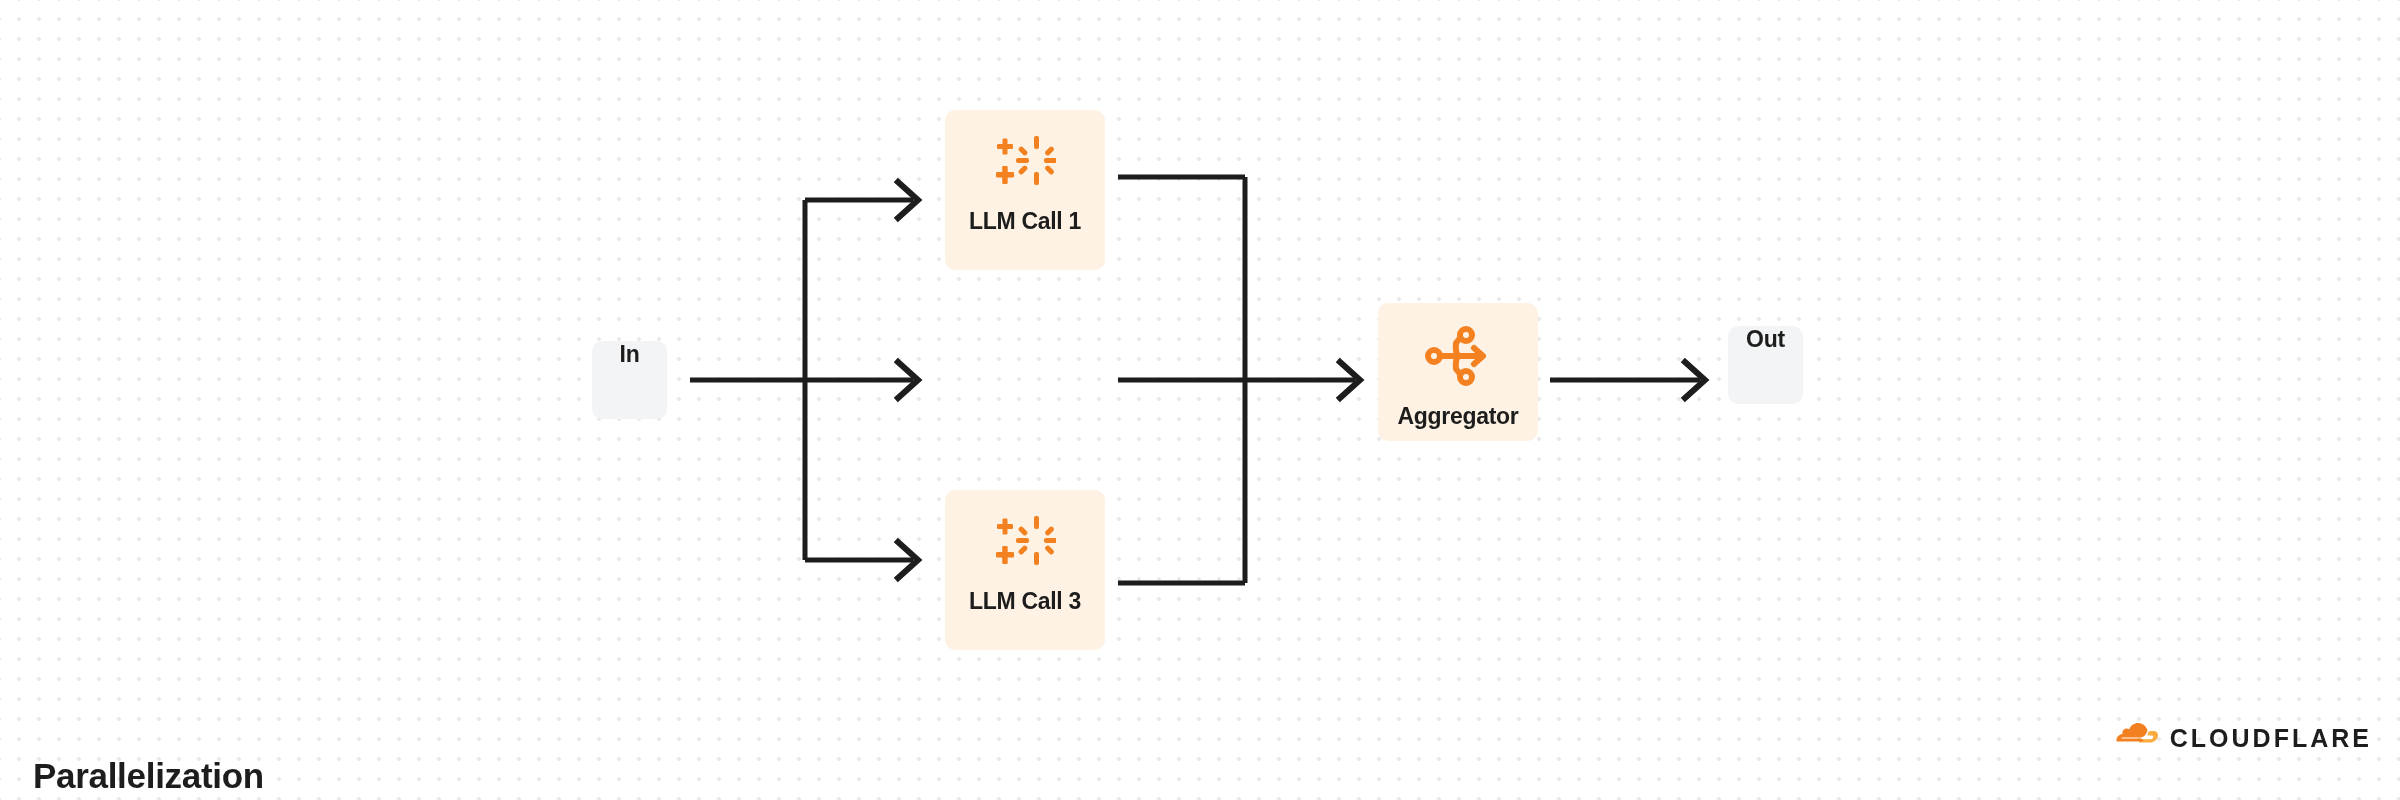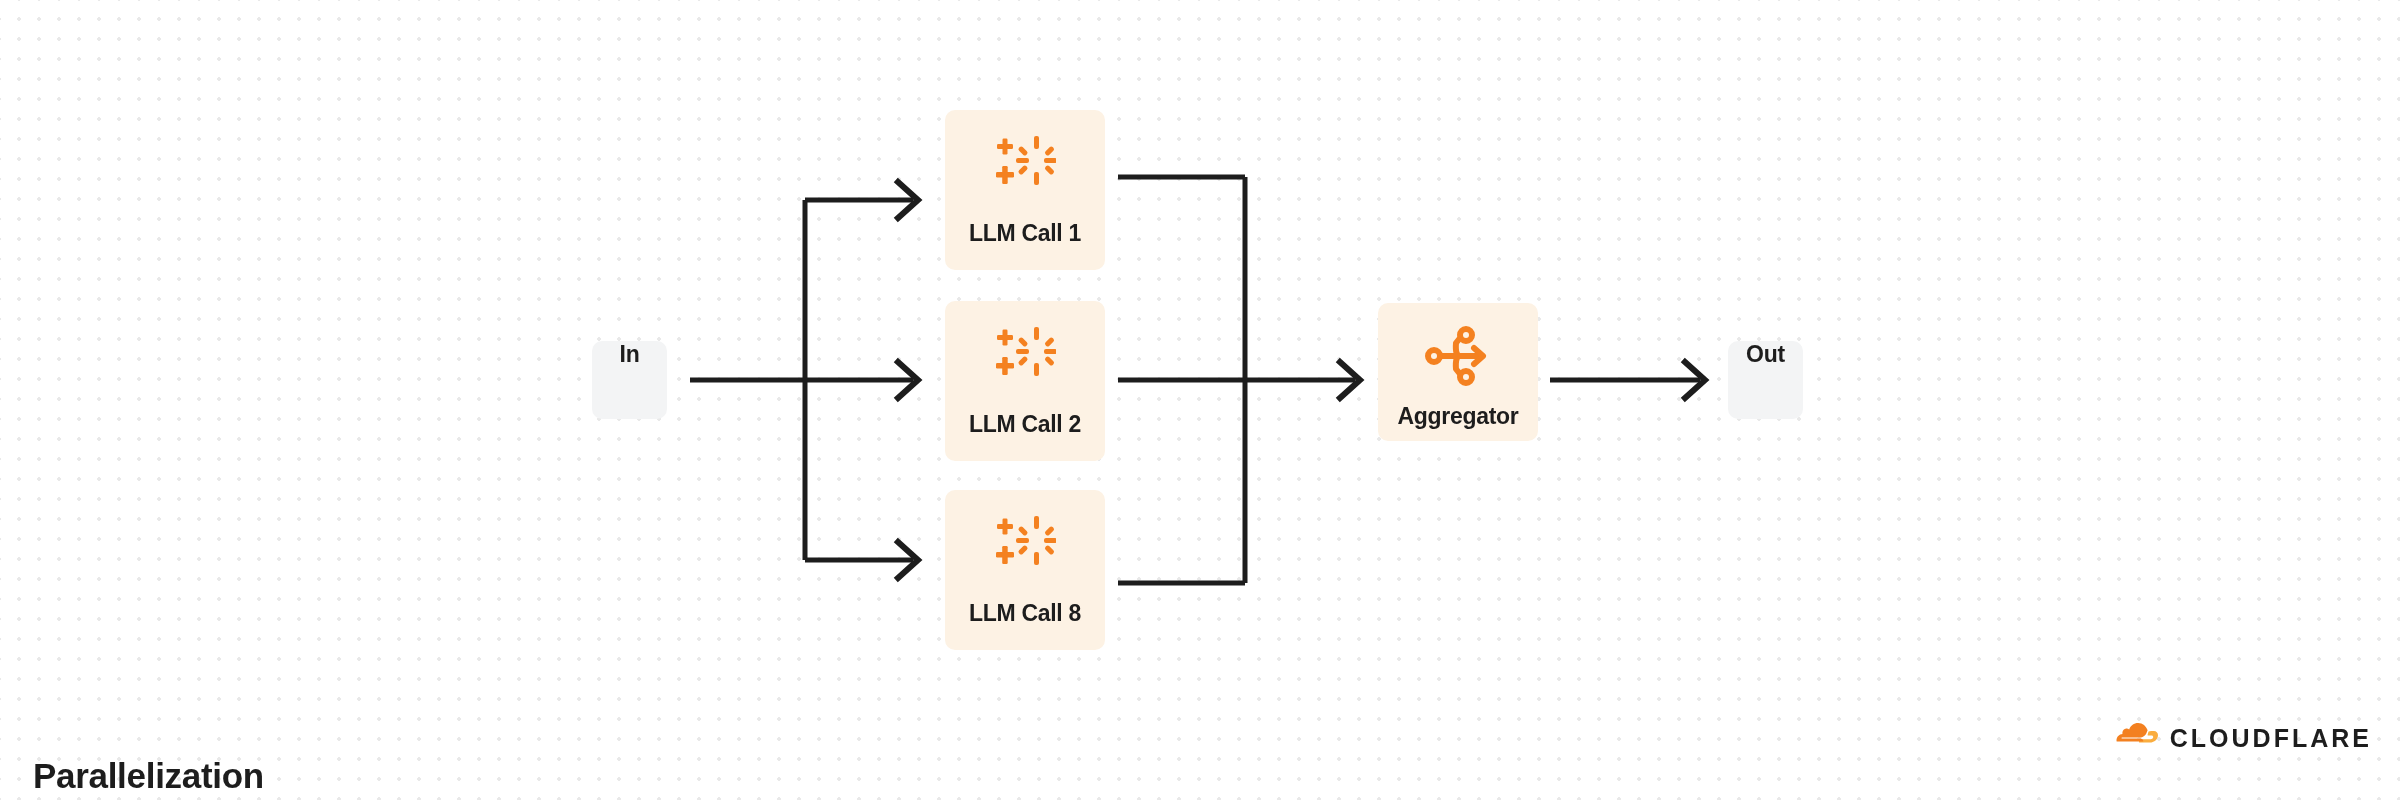--- a/index.html
+++ b/index.html
@@ -52,21 +52,21 @@
     justify-content:flex-start;
   }
   .llm-node .node-label,
   .agg-node .node-label {
     font-size:23px;
     font-weight:700;
     color:#1d1d1d;
     letter-spacing:-0.3px;
     white-space:nowrap;
   }
-  .llm-node .node-label { margin-top:28px; }
+  .llm-node .node-label { margin-top:16px; }
 
   .agg-node {
     background:#fdf2e4;
     width:160px;
     height:138px;
     padding-top:22px;
     justify-content:flex-start;
   }
   .agg-node .node-label { margin-top:16px; }
 
@@ -173,62 +173,41 @@
           <rect x="26.5" y="12" width="5" height="10" rx="2" transform="rotate(-45 29 17)"></rect>
           <rect x="53" y="12" width="5" height="10" rx="2" transform="rotate(45 55.5 17)"></rect>
           <rect x="26.5" y="31" width="5" height="10" rx="2" transform="rotate(45 29 36)"></rect>
           <rect x="53" y="31" width="5" height="10" rx="2" transform="rotate(-45 55.5 36)"></rect>
         </g>
       </svg>
     </span>
     <span class="node-label">LLM Call 1</span>
   </div>
 
-  <div class="node llm-node" style="left:945px; top:301px;">
+
+  <div class="node llm-node" style="left:945px; top:490px;">
     <span class="icon-wrap">
       <svg width="62" height="58" viewBox="0 0 62 58">
         <g fill="#f48120">
           <rect x="3" y="10" width="16" height="5" rx="1.2"></rect>
           <rect x="8.5" y="4.5" width="5" height="16" rx="1.2"></rect>
           <rect x="2" y="38" width="18" height="5.5" rx="1.2"></rect>
           <rect x="8.2" y="32" width="5.5" height="18" rx="1.2"></rect>
           <rect x="40" y="2" width="5" height="13" rx="2"></rect>
           <rect x="40" y="38" width="5" height="13" rx="2"></rect>
           <rect x="22" y="24" width="13" height="5" rx="2"></rect>
           <rect x="50" y="24" width="13" height="5" rx="2"></rect>
           <rect x="26.5" y="12" width="5" height="10" rx="2" transform="rotate(-45 29 17)"></rect>
           <rect x="53" y="12" width="5" height="10" rx="2" transform="rotate(45 55.5 17)"></rect>
           <rect x="26.5" y="31" width="5" height="10" rx="2" transform="rotate(45 29 36)"></rect>
           <rect x="53" y="31" width="5" height="10" rx="2" transform="rotate(-45 55.5 36)"></rect>
         </g>
       </svg>
     </span>
-    <span class="node-label">LLM Call 2</span>
-  </div>
-
-  <div class="node llm-node" style="left:945px; top:490px;">
-    <span class="icon-wrap">
-      <svg width="62" height="58" viewBox="0 0 62 58">
-        <g fill="#f48120">
-          <rect x="3" y="10" width="16" height="5" rx="1.2"></rect>
-          <rect x="8.5" y="4.5" width="5" height="16" rx="1.2"></rect>
-          <rect x="2" y="38" width="18" height="5.5" rx="1.2"></rect>
-          <rect x="8.2" y="32" width="5.5" height="18" rx="1.2"></rect>
-          <rect x="40" y="2" width="5" height="13" rx="2"></rect>
-          <rect x="40" y="38" width="5" height="13" rx="2"></rect>
-          <rect x="22" y="24" width="13" height="5" rx="2"></rect>
-          <rect x="50" y="24" width="13" height="5" rx="2"></rect>
-          <rect x="26.5" y="12" width="5" height="10" rx="2" transform="rotate(-45 29 17)"></rect>
-          <rect x="53" y="12" width="5" height="10" rx="2" transform="rotate(45 55.5 17)"></rect>
-          <rect x="26.5" y="31" width="5" height="10" rx="2" transform="rotate(45 29 36)"></rect>
-          <rect x="53" y="31" width="5" height="10" rx="2" transform="rotate(-45 55.5 36)"></rect>
-        </g>
-      </svg>
-    </span>
-    <span class="node-label">LLM Call 8</span>
+    <span class="node-label">LLM Call 3</span>
   </div>
 
   <div class="node agg-node" style="left:1378px; top:303px;">
     <span class="icon-wrap">
       <svg width="72" height="62" viewBox="0 0 72 62">
         <g stroke="#f48120" stroke-width="6" fill="none" stroke-linecap="round" stroke-linejoin="round">
 
           <path d="M 20 31 L 34 31"></path>
           <path d="M 38 13 L 34 18 Q 33 31 38 31"></path>
           <path d="M 38 49 L 34 44 Q 33 31 38 31"></path>
@@ -240,21 +219,21 @@
         <g fill="none" stroke="#f48120" stroke-width="6">
           <circle cx="12" cy="31" r="6"></circle>
           <circle cx="44" cy="10" r="6"></circle>
           <circle cx="44" cy="52" r="6"></circle>
         </g>
       </svg>
     </span>
     <span class="node-label">Aggregator</span>
   </div>
 
-  <div class="node io-node" style="left:1728px; top:341px;">
+  <div class="node io-node" style="left:1728px; top:326px;">
     <span class="io-label">Out</span>
   </div>
 
   <div id="page-title">Parallelization</div>
 
   <div id="brand">
     <span class="icon-wrap">
       <svg width="62" height="30" viewBox="0 0 62 30">
 
         <path fill="#faad3f" d="M46.5 8.2c-.6 0-1.2.1-1.7.2-.1 0-.2.1-.3.2l-.9 3.2c-.1.3 0 .6.4.6h3.6c.9 0 1.6.7 1.6 1.6 0 .2 0 .4-.1.5-.3 1-1.2 1.7-2.3 1.7H36.1c-.3 0-.6.2-.6.5l-.6 2.4c-.1.3.1.5.4.5h10.9c3.5 0 6.5-2.3 7.5-5.5.2-.6.3-1.3.3-2 0-2.2-1.8-4-4-4h-3.5z"></path>

